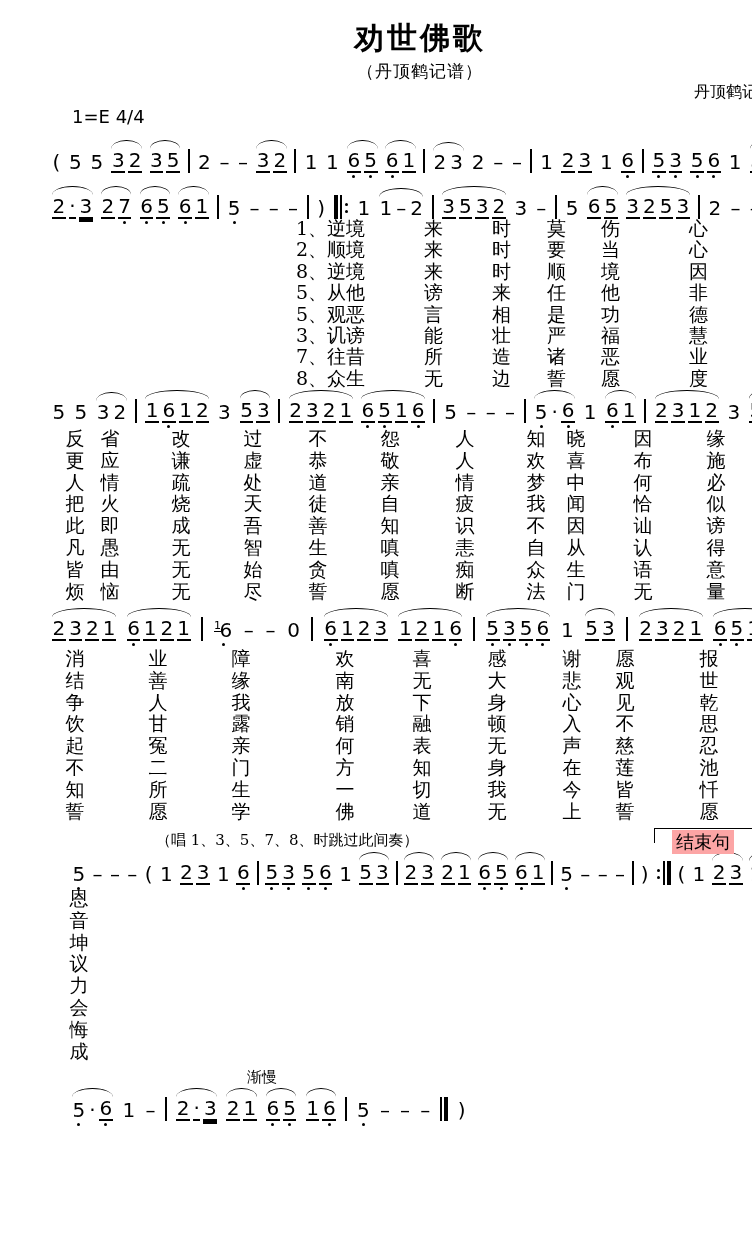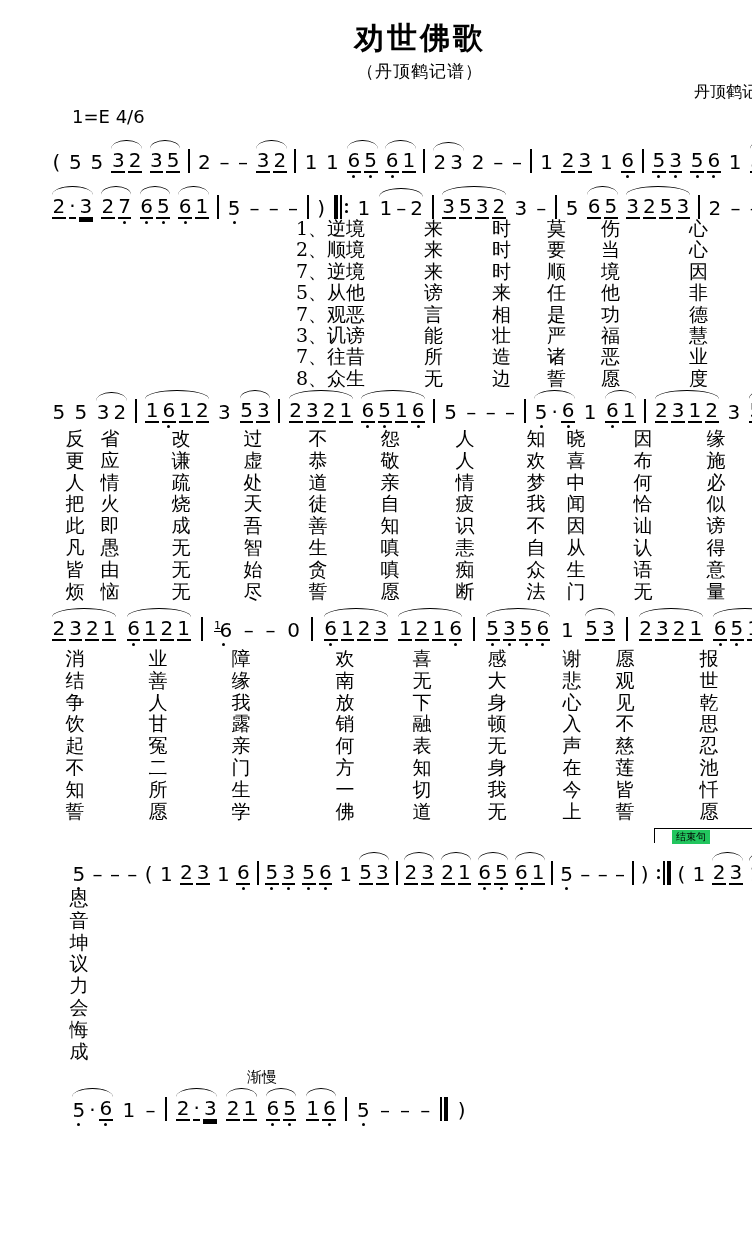--- a/index.html
+++ b/index.html
@@ -6,21 +6,21 @@
   #page{position:relative;width:752px;height:1250px;background:#ffffff;color:#000;
         font-family:"DejaVu Serif","DejaVu Sans",serif;overflow:hidden;margin-left:44px;}
   .ctr{position:absolute;left:0;width:752px;text-align:center;}
   #title{top:18px;font-size:30px;letter-spacing:3px;font-weight:bold;}
   #subtitle{top:60px;font-size:17px;letter-spacing:1px;}
   #credit{position:absolute;right:22px;top:82px;font-size:16px;font-family:Liberation Serif, serif;}
   #keysig{position:absolute;left:28px;top:106px;font-size:18px;font-family:"DejaVu Sans",sans-serif;}
   #interlude-note{position:absolute;left:112px;top:831px;font-size:15px;}
   #ending-bracket{position:absolute;left:610px;top:828px;width:132px;height:14px;
       border-top:1.6px solid #000;border-left:1.6px solid #000;}
-  #ending-label{position:absolute;left:628px;top:830px;font-size:10px;background:#22c55e;padding:0 4px;}
+  #ending-label{position:absolute;left:628px;top:830px;font-size:18px;background:#fca5a5;padding:0 4px;}
   #tempo-label{position:absolute;left:203px;top:1068px;font-size:15px;}
   
   .mline{position:absolute;display:flex;justify-content:space-between;align-items:flex-end;height:46px;}
   .cell{display:flex;flex-direction:column;justify-content:flex-end;align-items:center;}
   .arc{width:100%;min-width:14px;height:8px;border-top:1.6px solid #000;
        border-radius:50% 50% 0 0 / 100% 100% 0 0;margin-bottom:1px;}
   .glyphrow{display:flex;align-items:flex-end;gap:3px;}
   .tok{display:flex;flex-direction:column;align-items:center;}
   .nd{font-family:"DejaVu Sans",sans-serif;font-size:20px;line-height:21px;padding:0 0.5px;}
   .u1{border-bottom:2px solid #000;}
@@ -41,21 +41,21 @@
   .lcol{position:absolute;width:22px;text-align:center;font-size:19px;line-height:21.8px;}
   .lcol div{height:21.8px;}
 </style>
 </head>
 <body>
 
 <div id="page">
   <div id="title" class="ctr">劝世佛歌</div>
   <div id="subtitle" class="ctr">（丹顶鹤记谱）</div>
   <div id="credit">丹顶鹤记谱</div>
-  <div id="keysig">1=E  4/6</div>
+  <div id="keysig">1=E  4/4</div>
   <div id="music-lines">
       <div class="mline" style="left: 8px; top: 134px; width: 738px;">
         <span class="cell">
           <span class="glyphrow">
             <span class="tok">
               <span class="nd">(</span>
               <span class="dotrow"></span>
             </span>
           </span>
         </span>
@@ -1706,37 +1706,37 @@
       </div>
       <div class="vrow" style="top: 237.4px; left: 0px; width: 752px; padding-left: 9px;">
         <span class="vcell" style="left: 252px;">2、顺境</span>
         <span class="vcell" style="left: 380px;">来</span>
         <span class="vcell" style="left: 448px;">时</span>
         <span class="vcell" style="left: 503px;">要</span>
         <span class="vcell" style="left: 557px;">当</span>
         <span class="vcell" style="left: 645px;">心</span>
       </div>
       <div class="vrow" style="top: 258.8px; left: 0px; width: 752px;">
-        <span class="vcell" style="left: 252px;">7、逆境</span>
+        <span class="vcell" style="left: 252px;">8、逆境</span>
         <span class="vcell" style="left: 380px;">来</span>
         <span class="vcell" style="left: 448px;">时</span>
         <span class="vcell" style="left: 503px;">顺</span>
         <span class="vcell" style="left: 557px;">境</span>
         <span class="vcell" style="left: 645px;">因</span>
       </div>
       <div class="vrow" style="top: 280.2px; left: 0px; width: 752px;">
         <span class="vcell" style="left: 252px;">5、从他</span>
         <span class="vcell" style="left: 380px;">谤</span>
         <span class="vcell" style="left: 448px;">来</span>
         <span class="vcell" style="left: 503px;">任</span>
         <span class="vcell" style="left: 557px;">他</span>
         <span class="vcell" style="left: 645px;">非</span>
       </div>
       <div class="vrow" style="top: 301.6px; left: 0px; width: 752px;">
-        <span class="vcell" style="left: 252px;">7、观恶</span>
+        <span class="vcell" style="left: 252px;">5、观恶</span>
         <span class="vcell" style="left: 380px;">言</span>
         <span class="vcell" style="left: 448px;">相</span>
         <span class="vcell" style="left: 503px;">是</span>
         <span class="vcell" style="left: 557px;">功</span>
         <span class="vcell" style="left: 645px;">德</span>
       </div>
       <div class="vrow" style="top: 323px; left: 0px; width: 752px;">
         <span class="vcell" style="left: 252px;">3、讥谤</span>
         <span class="vcell" style="left: 380px;">能</span>
         <span class="vcell" style="left: 448px;">壮</span>
@@ -1966,16 +1966,17 @@
         <div>恩</div>
         <div>音</div>
         <div>坤</div>
         <div>议</div>
         <div>力</div>
         <div>会</div>
         <div>悔</div>
         <div>成</div>
       </div>
     </div>
+  <div id="interlude-note">（唱 1、3、5、7、8、时跳过此间奏）</div>
   <div id="ending-bracket"></div>
   <div id="ending-label">结束句</div>
   <div id="tempo-label">渐慢</div>
 </div>
 
 </body></html>

